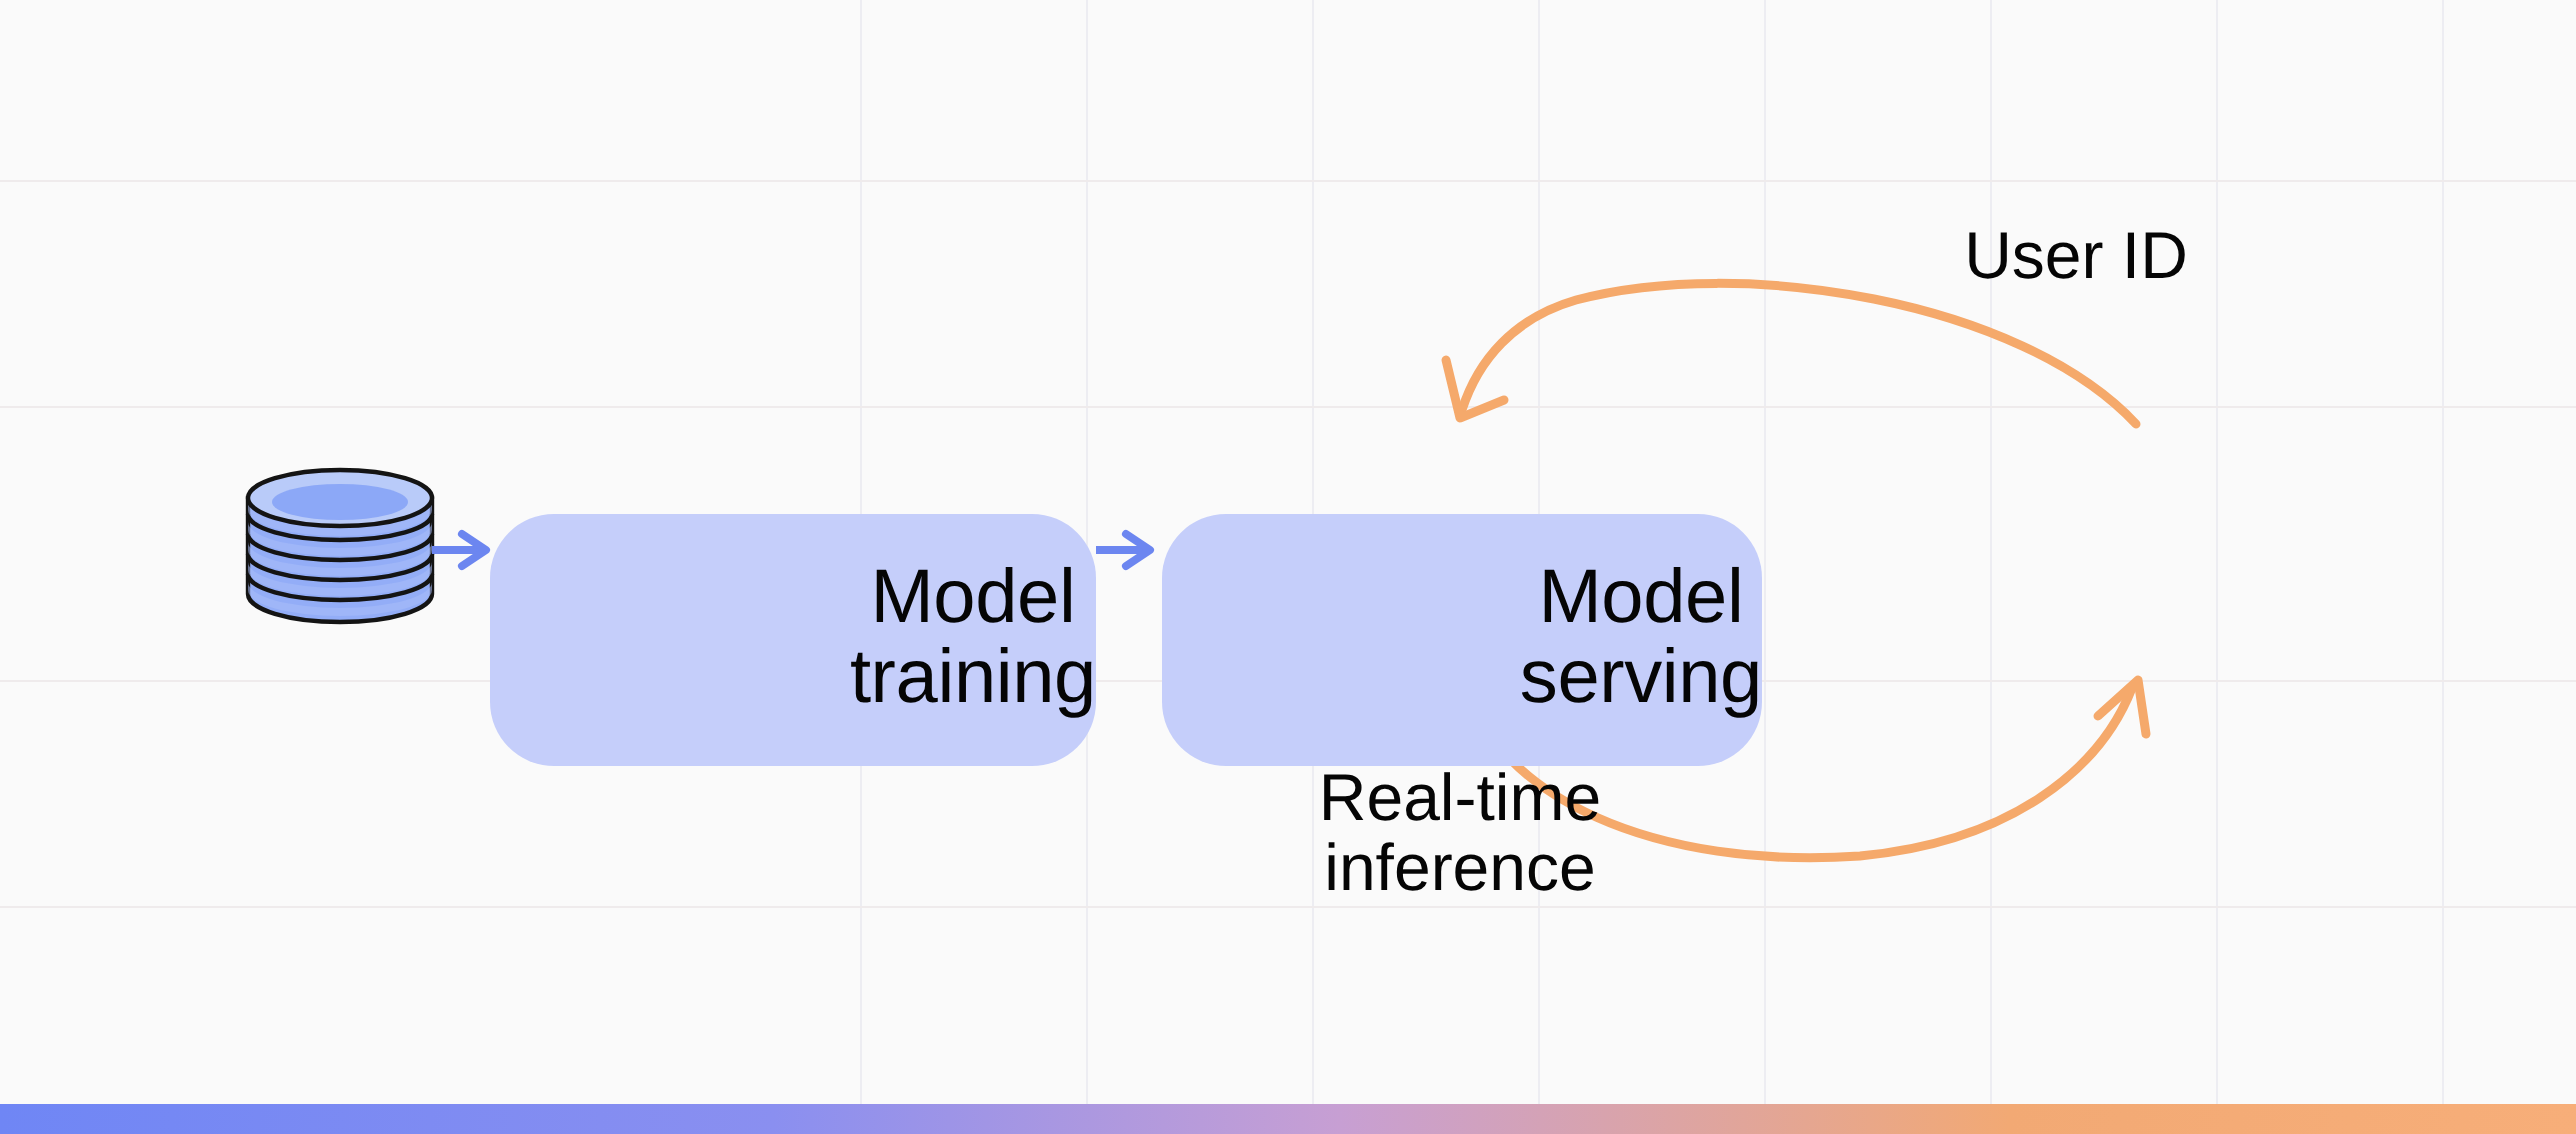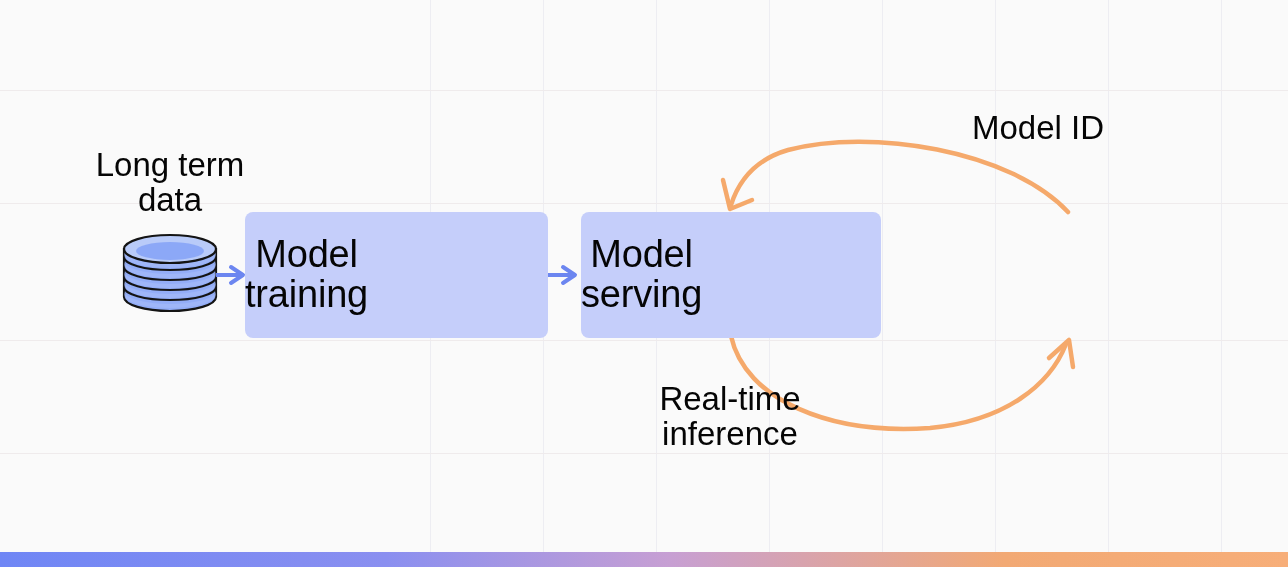--- a/index.html
+++ b/index.html
@@ -22,25 +22,26 @@
     left: 0; top: 0;
     width: 1288px;
     height: 567px;
     pointer-events: none;
   }
 
   
   .node-box {
     position: absolute;
     background: #C5CEFA;
-    border-radius: 8px;
+    border-radius: 32px;
     display: flex;
     align-items: center;
-    justify-content: flex-start;
+    justify-content: flex-end;
     box-sizing: border-box;
+    margin-top: 45px;
   }
   .node-label {
     color: #050505;
     font-size: 38px;
     line-height: 1.04;
     text-align: center;
     letter-spacing: -0.2px;
     white-space: pre-line;
     font-weight: 400;
   }
@@ -92,22 +93,20 @@
       <line x1="1221.5" y1="0" x2="1221.5" y2="552"></line>
     </g>
     <g stroke="#EFEBEC" stroke-width="1" fill="none">
       <line x1="0" y1="90.5" x2="1288" y2="90.5"></line>
       <line x1="0" y1="203.5" x2="1288" y2="203.5"></line>
       <line x1="0" y1="340.5" x2="1288" y2="340.5"></line>
       <line x1="0" y1="453.5" x2="1288" y2="453.5"></line>
     </g>
   </svg>
 
-  <div class="caption" style="left:62px; top:148px; width:216px;">Long term
-data</div>
 
   <svg class="overlay" viewBox="0 0 1288 567" aria-hidden="true">
 
     <g>
 
       <path d="M124 249 L124 297 A46 14 0 0 0 216 297 L216 249 Z" fill="#93ADF7" stroke="#141414" stroke-width="2.2"></path>
 
       <g fill="none" stroke="#141414" stroke-width="2.2">
         <path d="M124 257 A46 13 0 0 0 216 257"></path>
         <path d="M124 267 A46 13 0 0 0 216 267"></path>
@@ -151,20 +150,20 @@
     <span class="node-label">Model
 training</span>
   </div>
 
   <div class="node-box" style="left:581px; top:212px; width:300px; height:126px;">
     <span class="node-label">Model
 serving</span>
   </div>
 
 
-  <div class="caption" style="left:944px; top:111px; width:188px;">Model ID</div>
+  <div class="caption" style="left:944px; top:111px; width:188px;">User ID</div>
 
   <div class="caption" style="left:610px; top:382px; width:240px;">Real-time
 inference</div>
 
   <div id="bottom-strip"></div>
 
 </div>
 
 </body></html>

